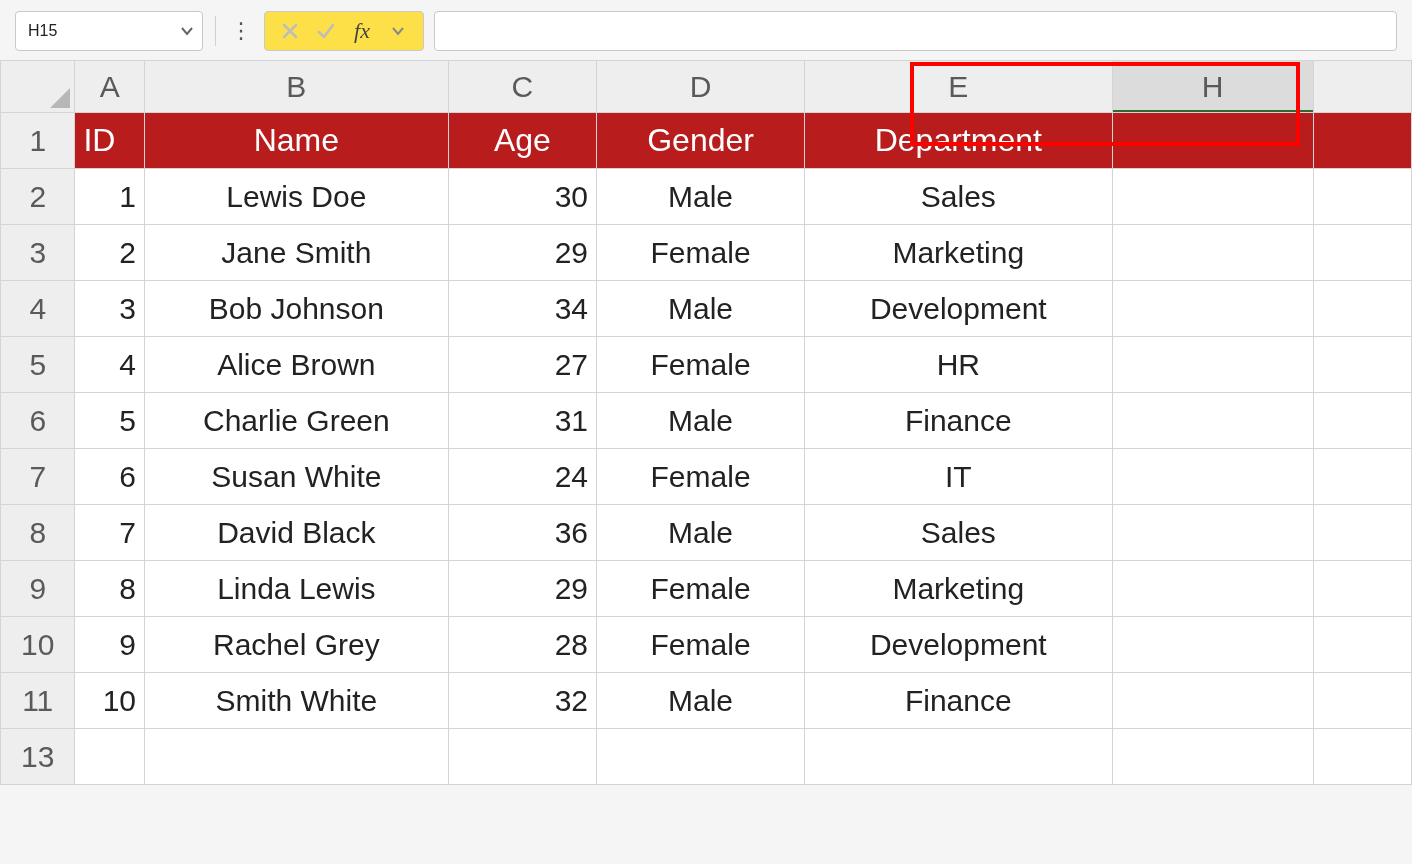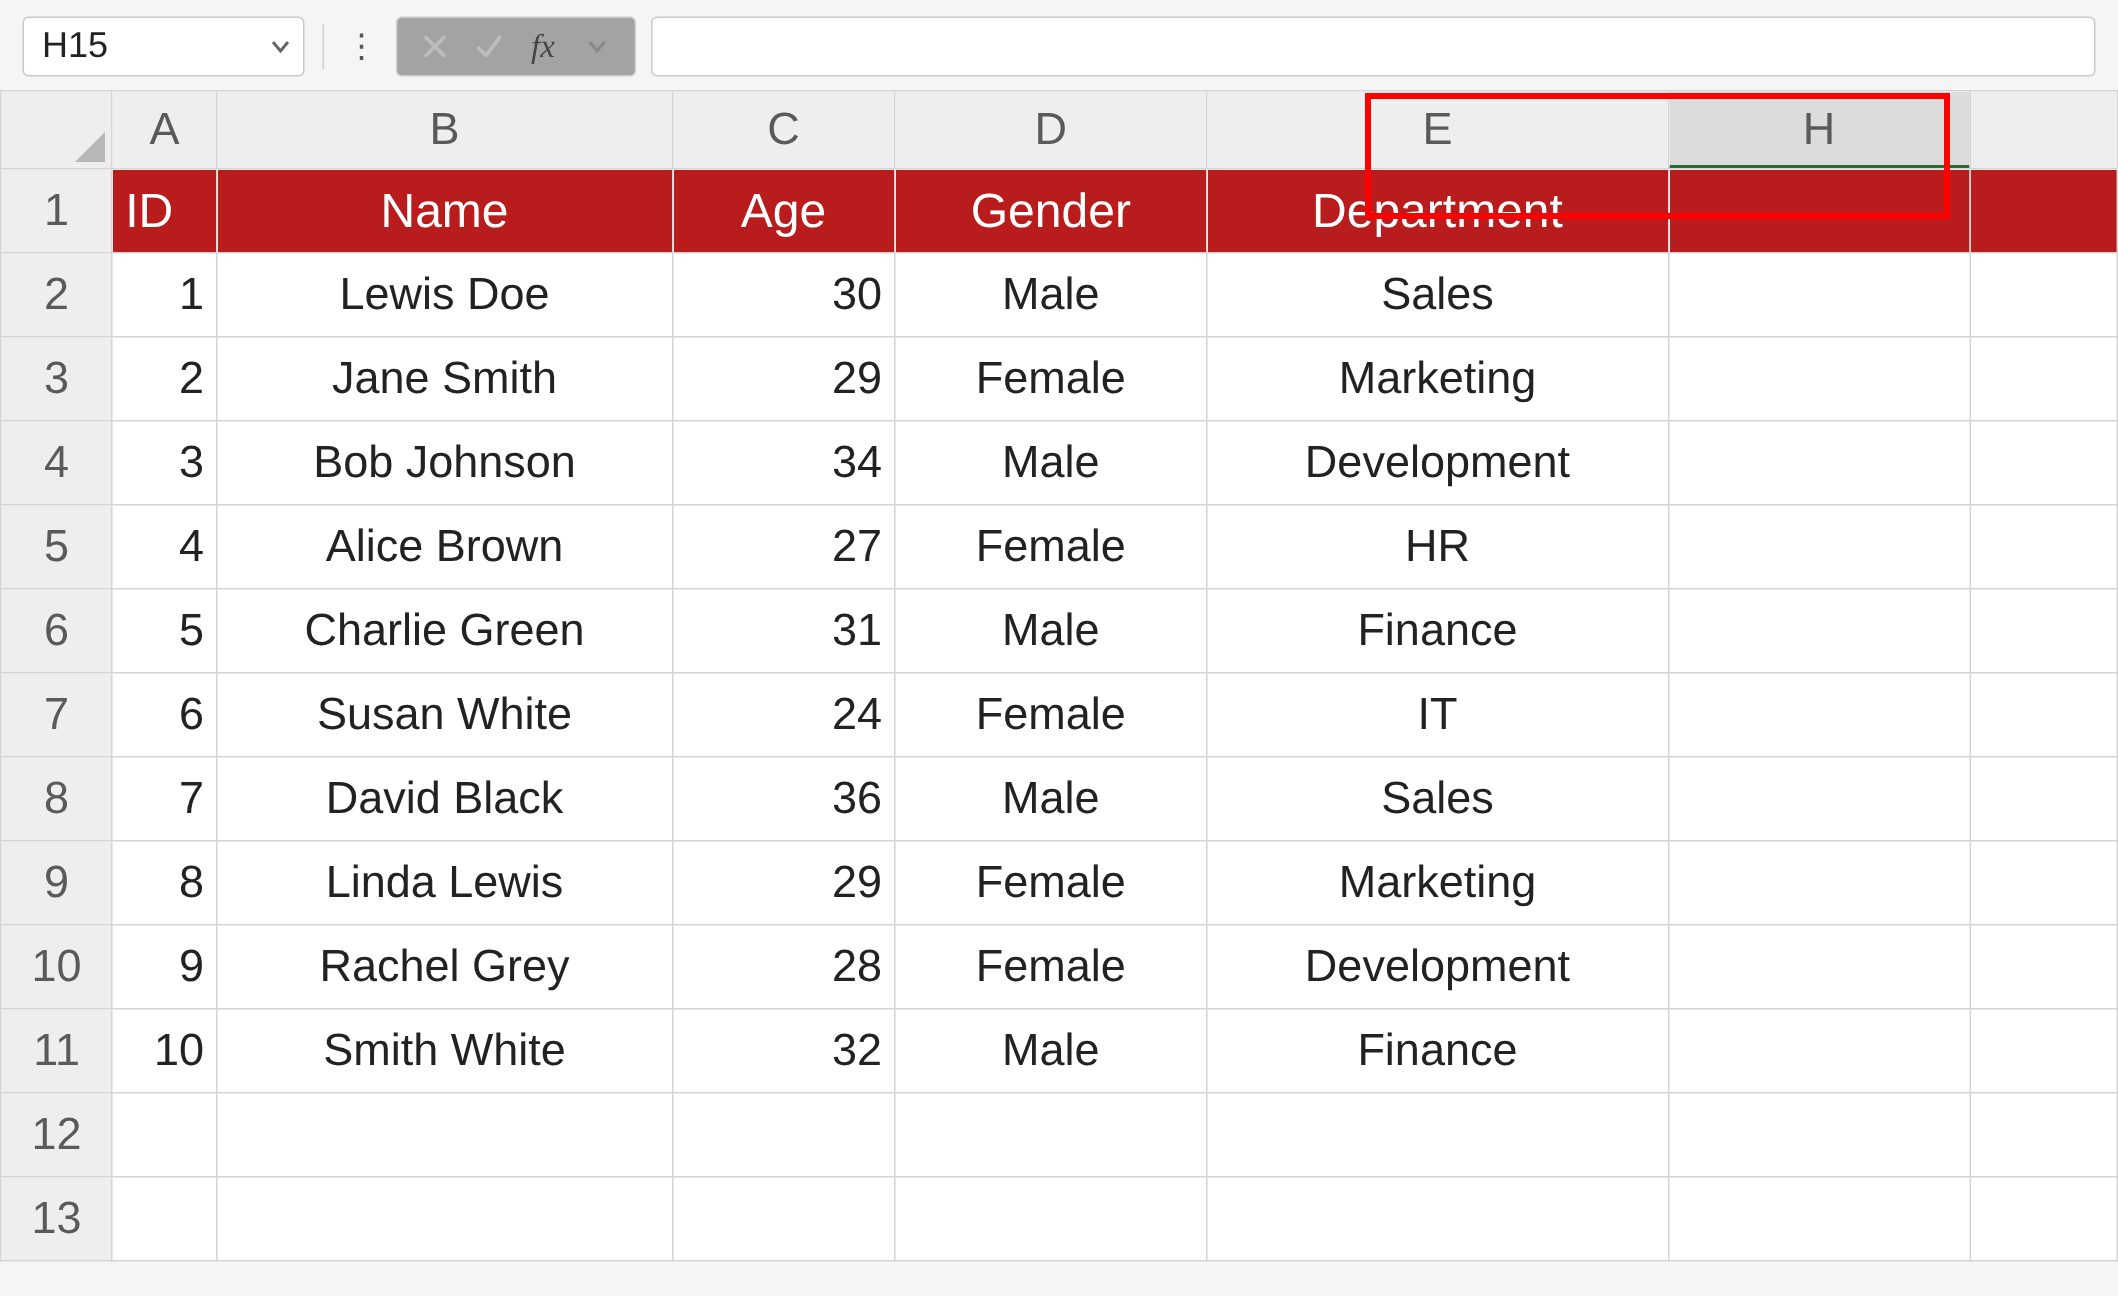--- a/index.html
+++ b/index.html
@@ -26,21 +26,21 @@
     align-items: center;
     width: 188px;
     height: 40px;
     background: #ffffff;
     border: 1px solid #c9c9c9;
     border-radius: 4px;
     padding: 0 8px 0 12px;
     font-size: 24px;
     justify-content: space-between;
   }
-  .name-box .txt { font-size: 24px; }
+  .name-box .txt { font-size: 16px; }
   .name-box .dd  {
     width: 14px; height: 14px;
     display: flex; align-items: center; justify-content: center;
   }
   .fb-sep {
     width: 0px;
     height: 30px;
     border-left: 1px solid #d0d0d0;
     margin: 0 2px;
   }
@@ -48,21 +48,21 @@
     font-size: 22px;
     color: #555;
     padding: 0 2px;
     line-height: 1;
   }
   .fb-btns {
     display: flex;
     align-items: center;
     gap: 2px;
     height: 40px;
-    background: #a3a3a3;
+    background: #fde047;
     border: 1px solid #c9c9c9;
     border-radius: 4px;
     padding: 0 8px;
   }
   .fb-btn {
     width: 34px; height: 34px;
     display: flex; align-items: center; justify-content: center;
     color: #9a9a9a;
     font-size: 24px;
   }
@@ -338,30 +338,20 @@
       <td class="num">10</td>
       <td class="txt">Smith White</td>
       <td class="num">32</td>
       <td class="txt">Male</td>
       <td class="txt">Finance</td>
       <td></td>
           <td></td>
     </tr>
 
     <tr>
-      <th class="rowhdr">12</th>
-      <td></td>
-          <td></td>
-          <td></td>
-          <td></td>
-          <td></td>
-          <td></td>
-          <td></td>
-    </tr>
-    <tr>
       <th class="rowhdr">13</th>
       <td></td>
           <td></td>
           <td></td>
           <td></td>
           <td></td>
           <td></td>
           <td></td>
     </tr>
   </tbody>

